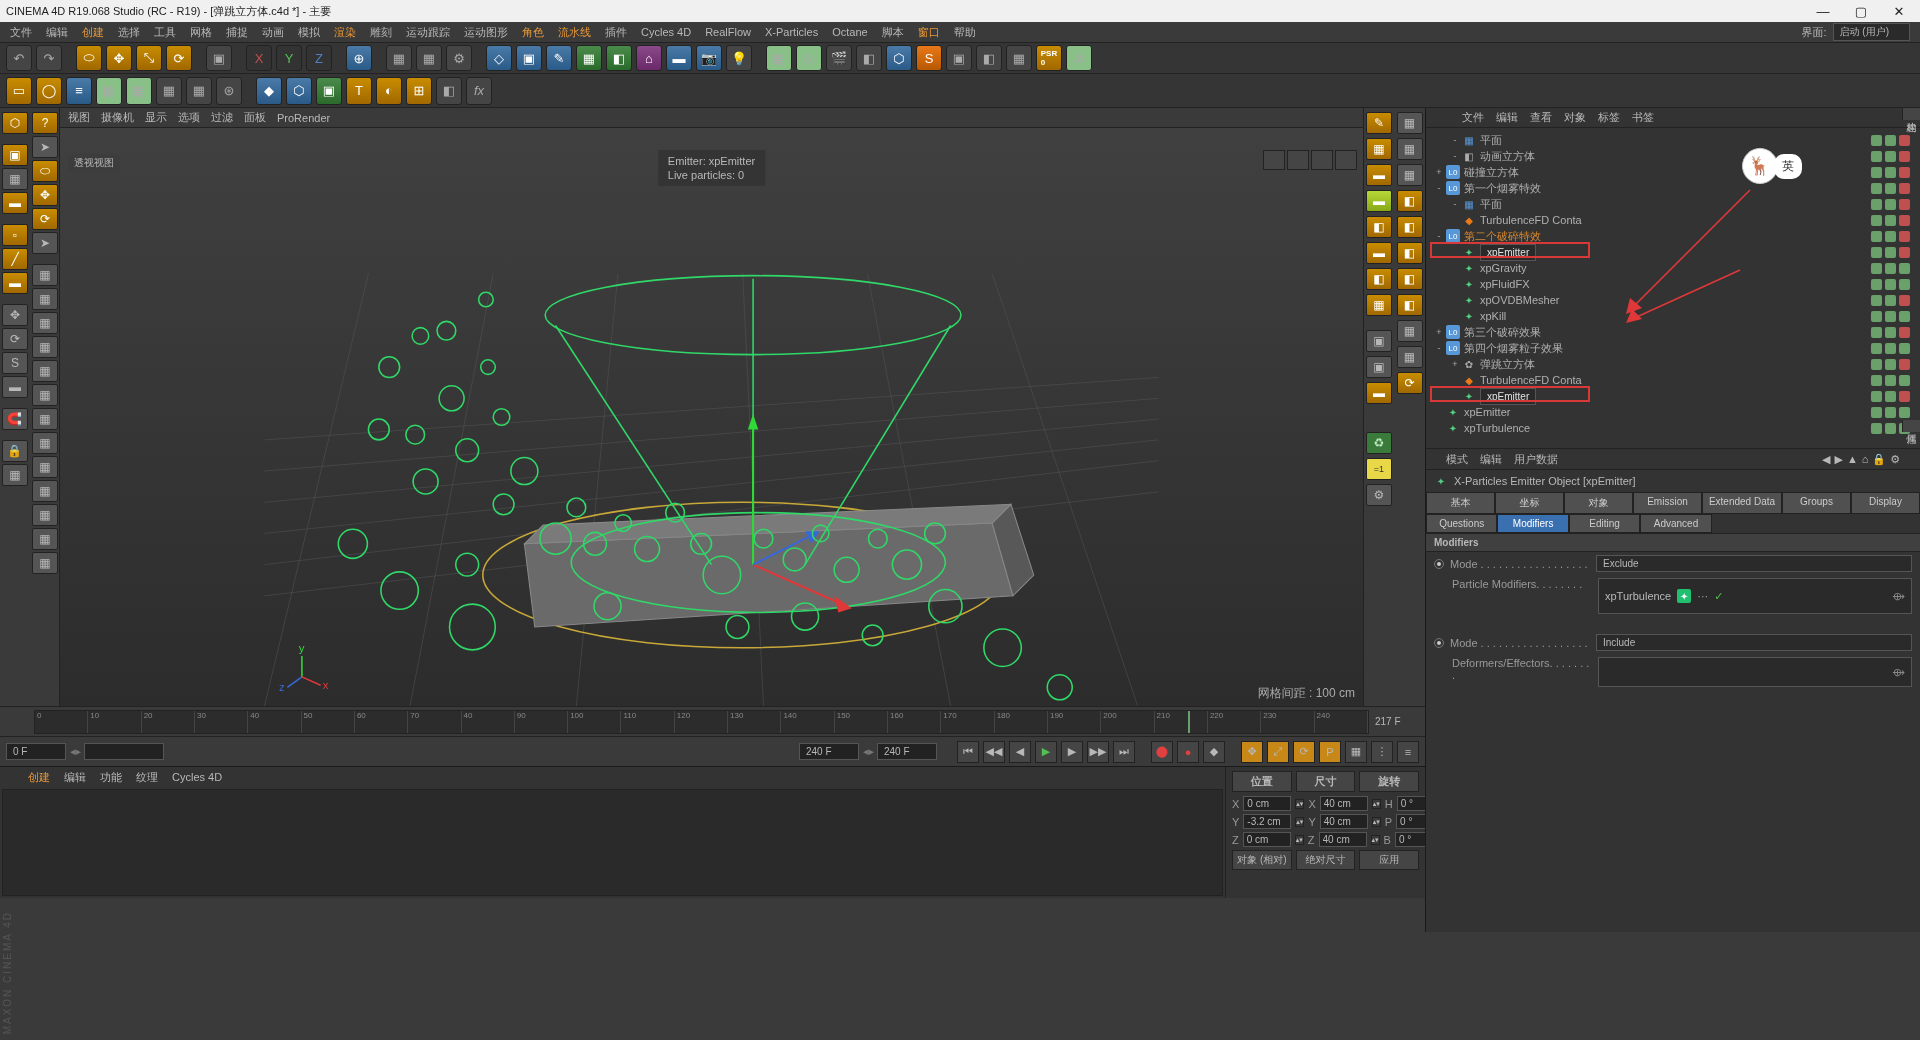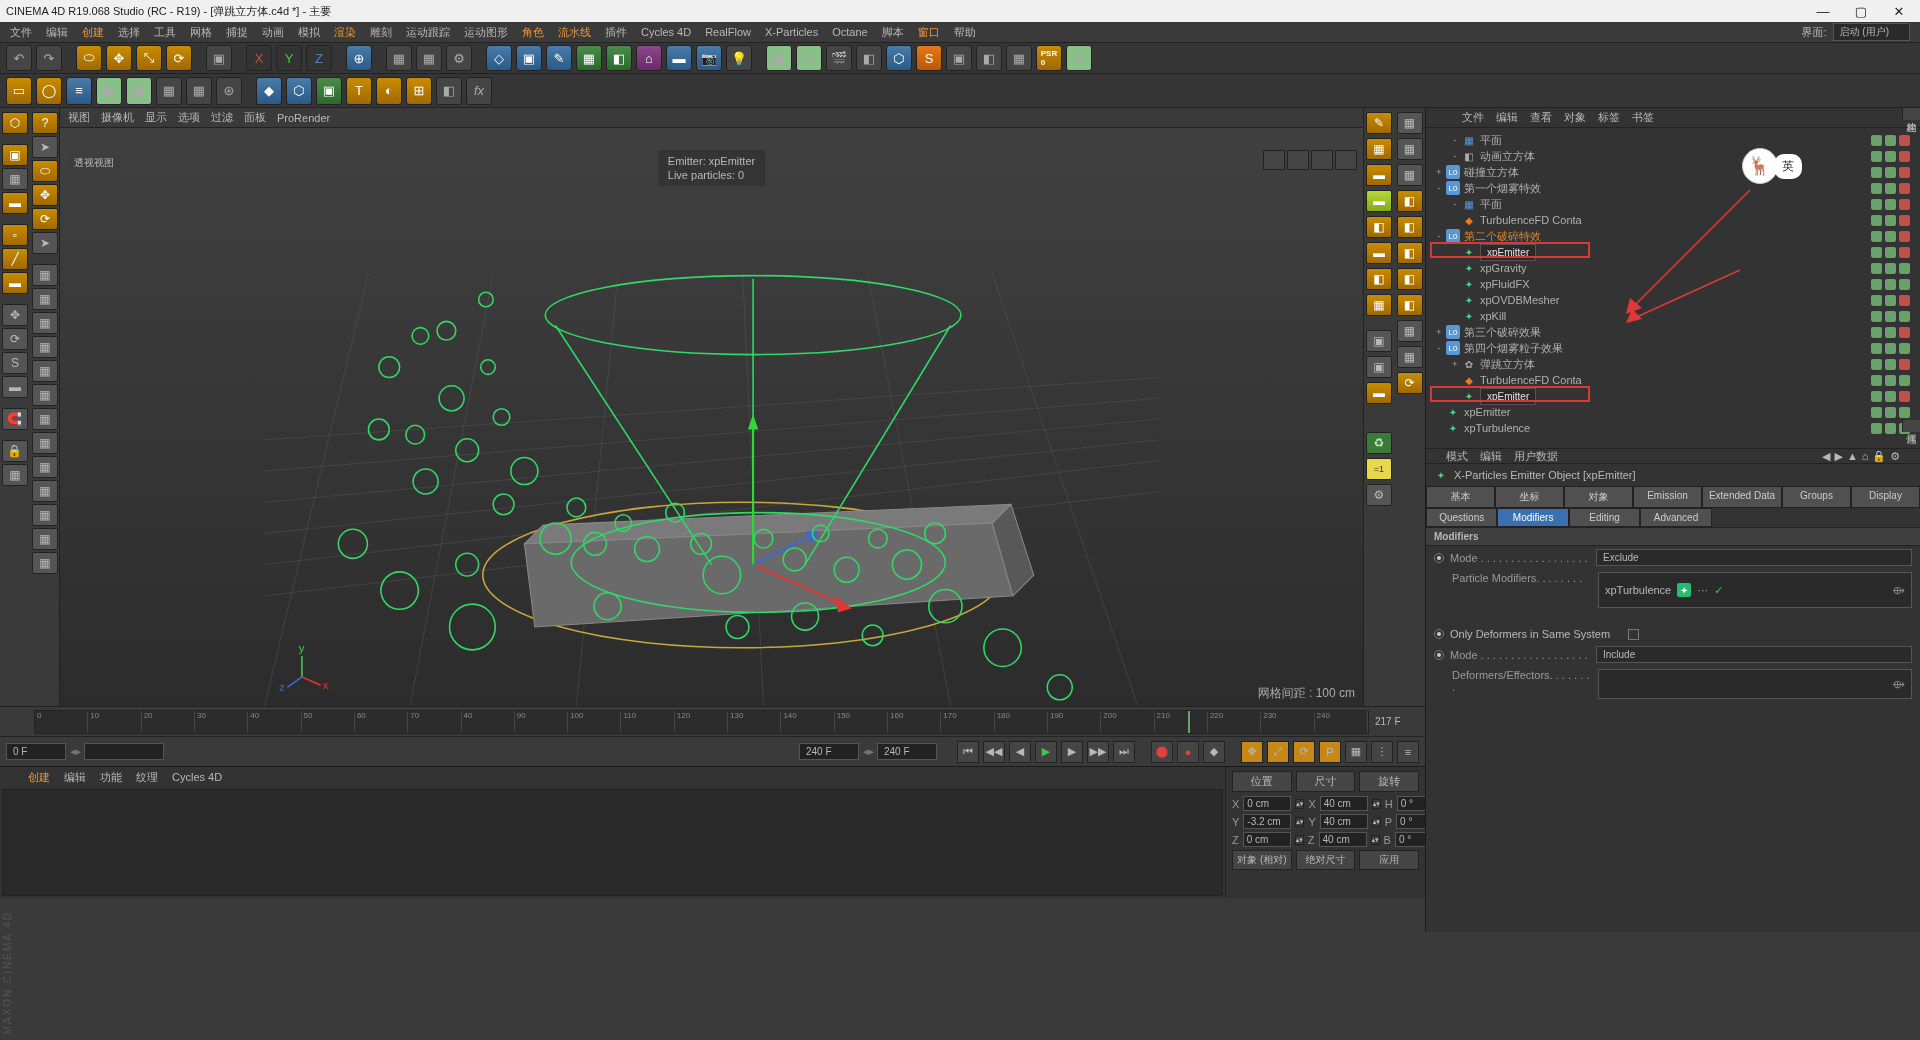--- a/index.html
+++ b/index.html
@@ -45,21 +45,21 @@
 .omrow .tree { display:flex; align-items:center; gap:2px; }
 .ex { width:10px; color:#aaa; font-size:9px; text-align:center; }
 .ic { width:14px; height:14px; display:flex; align-items:center; justify-content:center; font-size:10px; }
 .nm { margin-left:2px; color:#b0b0b0; }
 .nm.sel { color:#e0e0e0; }
 .nm.or { color:#d88830; }
 .cols { margin-left:auto; display:flex; gap:3px; align-items:center; padding-right:6px; }
 .dot { width:11px; height:11px; border-radius:2px; background:#555; }
 .dg { background:#6aa06a; } .dr { background:#c05050; }
 .redbox { border:2px solid #d83838; position:absolute; pointer-events:none; }
-.attrmenu { height:16px; background:#333; display:flex; gap:12px; padding:0 20px; align-items:center; border-top:1px solid #222; border-bottom:1px solid #222; font-size:11px; }
+.attrmenu { height:22px; background:#333; display:flex; gap:12px; padding:0 20px; align-items:center; border-top:1px solid #222; border-bottom:1px solid #222; font-size:11px; }
 .attrmenu .r { margin-left:auto; display:flex; gap:4px; }
 .attrtitle { height:22px; background:#333; display:flex; align-items:center; padding:0 8px; gap:6px; font-size:11px; }
 .tabsrow { display:flex; flex-wrap:wrap; }
 .tabbtn { flex:1; min-width:60px; background:#505050; border:1px solid #222; text-align:center; padding:3px 0; font-size:10px; color:#ccc; }
 .tabbtn.act { background:#3a70b0; color:#fff; }
 .tabbtn.wide { min-width:80px; }
 .attrbody { padding:0; font-size:10px; }
 .grphdr { background:#404040; padding:3px 8px; font-weight:bold; border-top:1px solid #222; border-bottom:1px solid #222; font-size:10px; }
 .arow { display:flex; align-items:center; padding:3px 8px; gap:6px; }
 .arow .lab { width:140px; color:#999; }
@@ -76,21 +76,21 @@
 .nf { background:#222; border:1px solid #555; color:#b8b8b8; padding:2px 6px; font-size:10px; width:60px; }
 .playbtn { width:22px; height:22px; background:#454545; border:1px solid #222; display:flex; align-items:center; justify-content:center; font-size:11px; }
 .playbtn.rec { color:#e04040; }
 .bottomrow { height:132px; background:#333; display:flex; border-top:1px solid #1a1a1a; }
 .bl { flex:1; display:flex; flex-direction:column; }
 .bltabs { height:20px; display:flex; gap:14px; padding:0 28px; align-items:center; font-size:10px; }
 .blbody { flex:1; background:#2a2a2a; margin:2px; border:1px solid #222; }
 .br { width:200px; border-left:1px solid #222; padding:4px 6px; font-size:10px; }
 .brrow { display:flex; align-items:center; margin-bottom:3px; gap:4px; }
 .brhdrs { display:flex; gap:4px; margin-bottom:4px; }
-.brhdr { flex:1; background:#454545; text-align:center; padding:2px 4px; border:1px solid #222; }
+.brhdr { flex:1; background:#454545; text-align:center; padding:2px 4px; border:1px solid #222;font-weight:bold; }
 .sminput { background:#222; border:1px solid #555; color:#b8b8b8; padding:1px 3px; width:48px; font-size:10px; }
 .axislab { width:12px; color:#999; }
 .spinner { width:10px; background:#3a3a3a; border:1px solid #222; font-size:7px; text-align:center; }
 .brbtn { flex:1; background:#454545; border:1px solid #222; padding:2px 0; text-align:center; font-size:10px; }
 .ime { position:absolute; top:148px; right:118px; display:flex; align-items:center; }
 .ime .c { width:36px; height:36px; background:#fff; border-radius:50%; border:1px solid #ccc; display:flex; align-items:center; justify-content:center; color:#222; font-size:18px; }
 .ime .t { background:#fff; color:#333; padding:4px 8px; border-radius:10px; margin-left:-4px; font-size:12px; }
 svg.arrow { position:absolute; pointer-events:none; }
 .ftr { position:absolute; bottom:0; left:0; writing-mode:vertical-rl; transform:rotate(180deg); color:#555; font-size:10px; padding:6px 2px; letter-spacing:2px; }
 </style>
@@ -818,26 +818,20 @@
           <span>xpTurbulence</span>
           <span class="ic" style="background:#20c070;border-radius:2px;color:#fff">✦</span>
           <span style="color:#999">⋯</span>
           <span style="color:#50c050">✓</span>
           <span style="margin-left:auto;color:#888">⟴</span>
         </div>
       </div>
       <div style="height:14px"></div>
       <div class="arow">
         <span class="radio on"></span>
-        <span>Only Deformers in Same System</span>
-        <div style="width:6px"></div>
-        <span class="chk"></span>
-      </div>
-      <div class="arow">
-        <span class="radio on"></span>
         <span class="lab"><span>Mode</span> . . . . . . . . . . . . . . . . . .</span>
         <div class="sel">Include</div>
       </div>
       <div class="arow" style="align-items:flex-start">
         <span style="width:12px"></span>
         <span class="lab"><span>Deformers/Effectors</span>. . . . . . . .</span>
         <div class="link" style="height:30px">
           <span style="margin-left:auto;color:#888">⟴</span>
         </div>
       </div>

